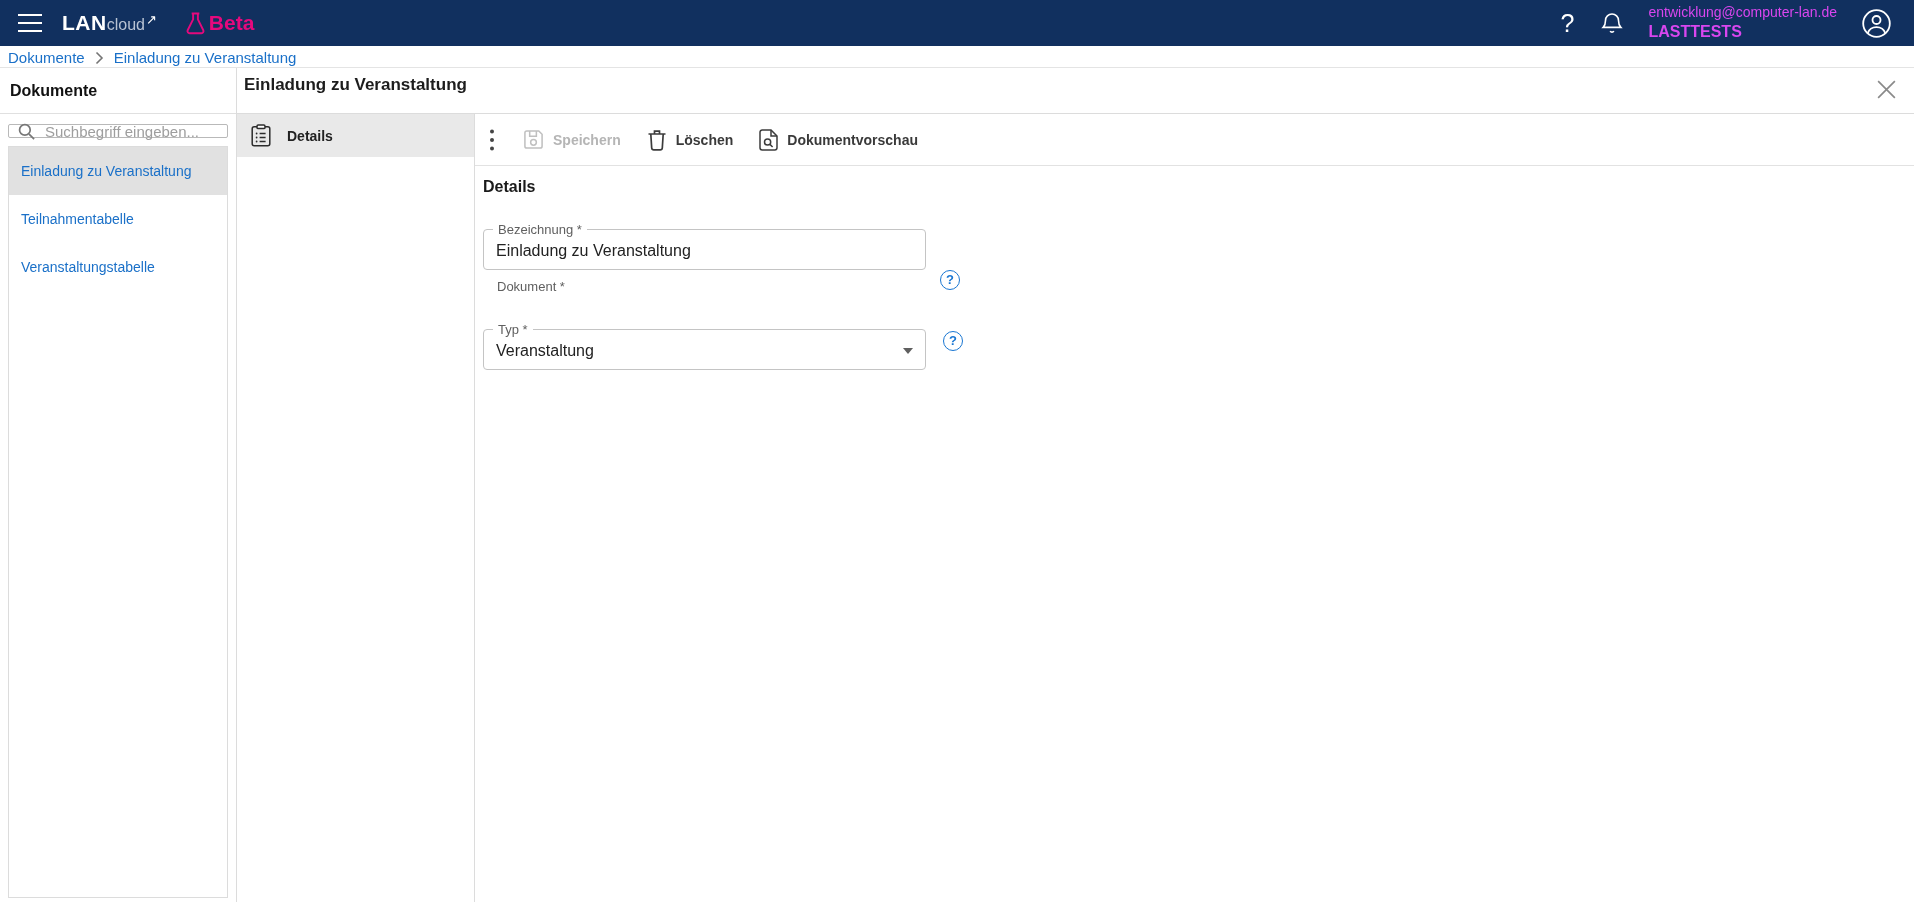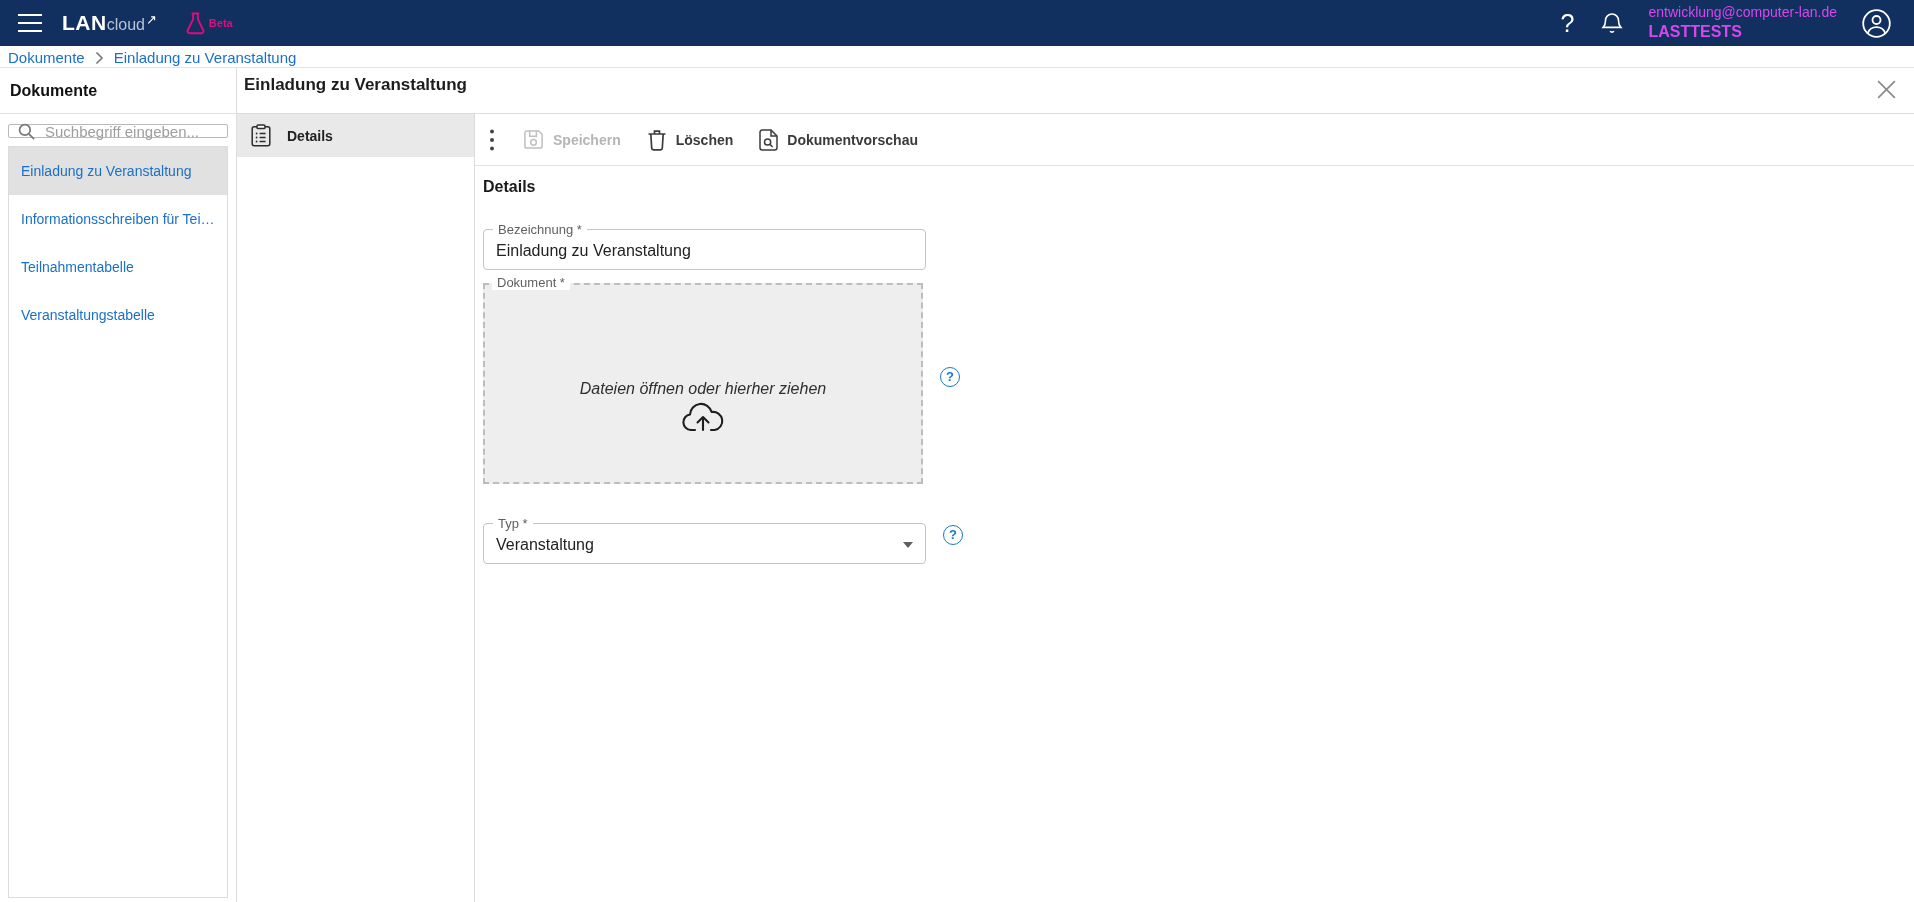--- a/index.html
+++ b/index.html
@@ -15,21 +15,21 @@
   .topbar {
     height:46px; background:#11305f; display:flex; align-items:center;
     padding:0 22px 0 10px; flex:0 0 auto;
   }
   .hamburger { width:40px; height:40px; display:flex; align-items:center; justify-content:center; cursor:pointer; }
   .brand { display:flex; align-items:baseline; margin-left:12px; cursor:pointer; }
   .brand .lan { color:#fff; font-weight:bold; font-size:21px; letter-spacing:.5px; }
   .brand .cloud { color:#b9c3d3; font-size:16px; }
   .brand .arrow { color:#fff; font-size:13px; margin-left:1px; position:relative; top:-6px; }
   .beta { display:flex; align-items:center; margin-left:28px; gap:3px; }
-  .beta-label { color:#e5097d; font-weight:bold; font-size:11px; }
+  .beta-label { color:#e5097d; font-weight:bold; font-size:21px; }
   .tb-right { margin-left:auto; display:flex; align-items:center; gap:24px; }
   .tb-help { color:#fff; font-size:25px; font-weight:300; line-height:1; cursor:pointer; padding:0 2px; }
   .tb-bell { cursor:pointer; display:flex; }
   .user-text { text-align:left; color:#d946ef; line-height:1.25; cursor:pointer; }
   .user-email { font-size:14px; }
   .user-tenant { font-size:16px; font-weight:bold; margin-top:1px; }
   .avatar { display:flex; cursor:pointer; }
 
   
   .breadcrumb {
@@ -208,21 +208,20 @@
           <span style="display:flex;">
             <svg width="19" height="19" viewBox="0 0 20 20" fill="none" stroke="#777" stroke-width="1.8">
                 <circle cx="8.3" cy="8.3" r="5.6"></circle>
                 <path d="M12.7 12.7l5.3 5.3"></path>
               </svg>
           </span>
           <input type="text" placeholder="Suchbegriff eingeben..." style="">
         </div>
         <div class="side-list">
           <div class="side-item selected">Einladung zu Veranstaltung</div>
-          <div class="side-item">Informationsschreiben für Tei…</div>
           <div class="side-item">Teilnahmentabelle</div>
           <div class="side-item">Veranstaltungstabelle</div>
         </div>
       </div>
     </aside>
 
     <section class="panel">
       <div class="panel-header">
         <div class="panel-title">Einladung zu Veranstaltung</div>
         <span class="close-x">
@@ -298,29 +297,20 @@
             <div class="fieldrow mt1">
               <div class="outfield">
                 <span class="flabel">Bezeichnung *</span>
                 <div class="fvalue">Einladung zu Veranstaltung</div>
               </div>
             </div>
 
             <div class="fieldrow dok-row">
               <div class="dokument-box">
                 <span class="dz-label">Dokument *</span>
-                <div class="dropzone">
-                  <div class="dz-text">Dateien öffnen oder hierher ziehen</div>
-                  <span style="display:flex;">
-                    <svg width="44" height="32" viewBox="0 0 44 32" fill="none" stroke="#1f1f1f" stroke-width="2.1" stroke-linecap="round" stroke-linejoin="round">
-                      <path d="M14 28h-4.2A7.8 7.8 0 0 1 9 12.5 11 11 0 0 1 30.6 10 8.8 8.8 0 0 1 33.7 28H30"></path>
-                      <path d="M22 28V15.5M16.5 20.5l5.5-5.5 5.5 5.5"></path>
-                    </svg>
-                  </span>
-                </div>
               </div>
               <div class="help-badge">?</div>
             </div>
 
             <div class="fieldrow typ-row">
               <div class="outfield select-field">
                 <span class="flabel">Typ *</span>
                 <div class="fvalue">Veranstaltung</div>
                 <span class="caret"></span>
               </div>

